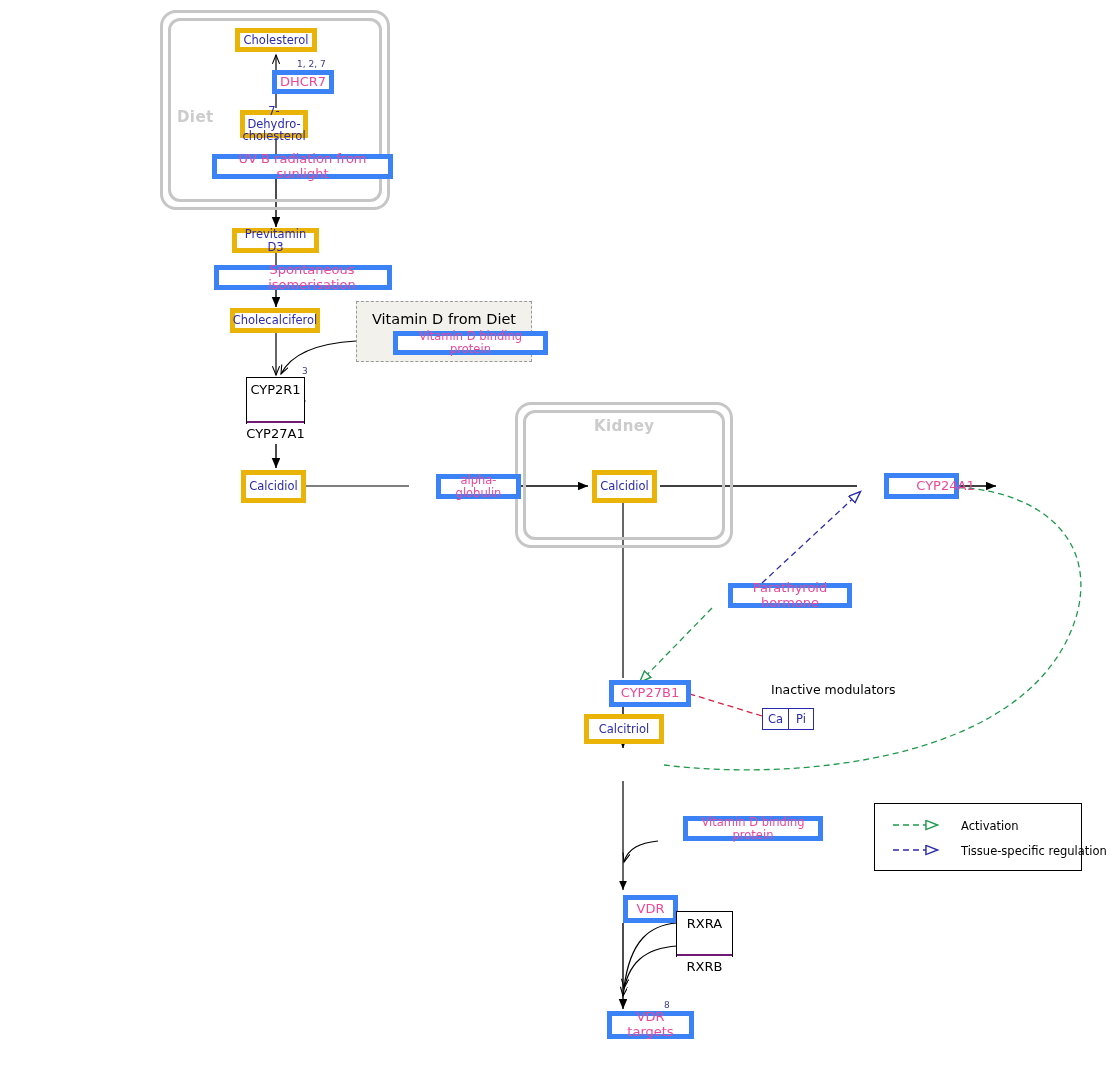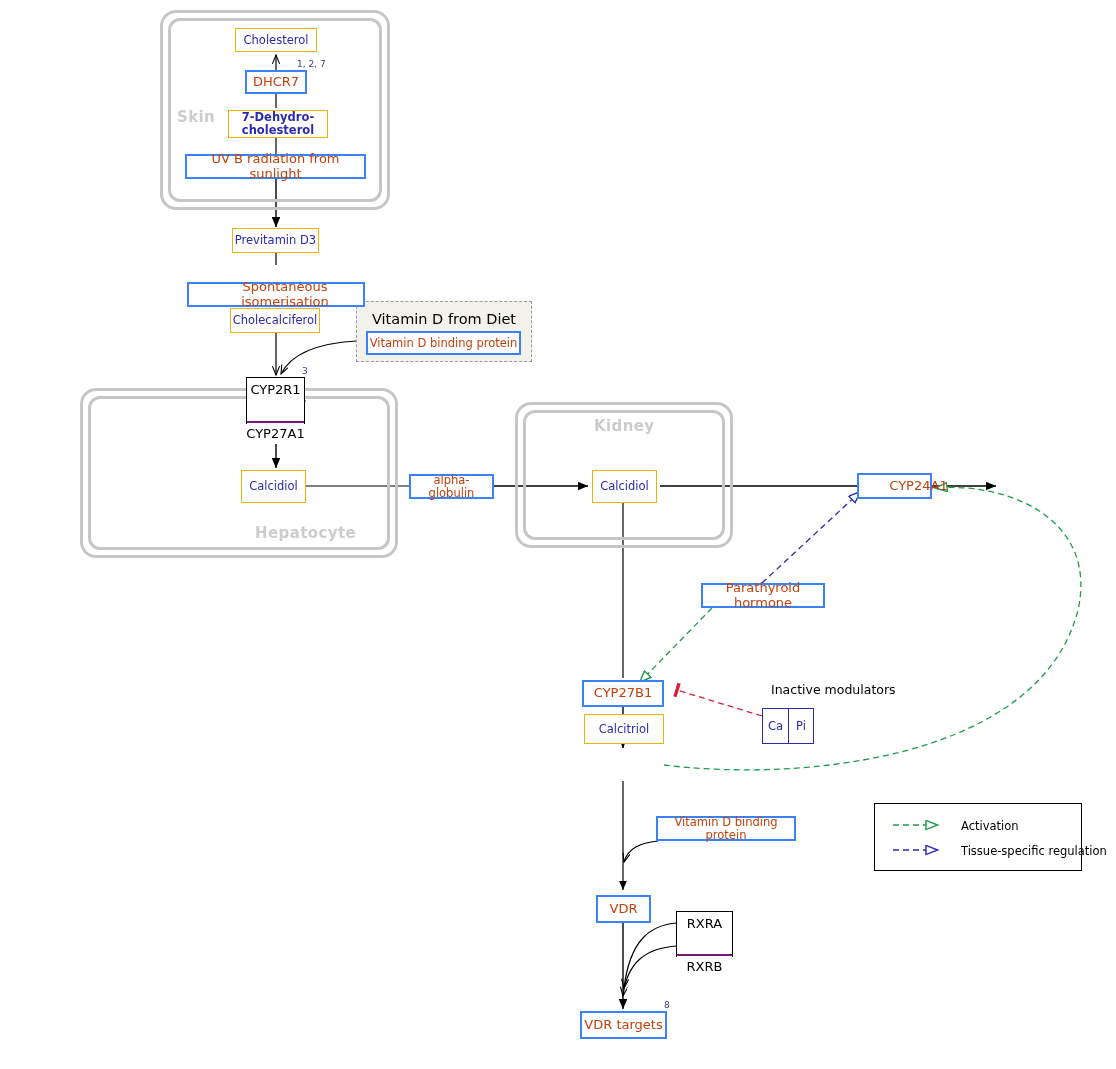--- a/index.html
+++ b/index.html
@@ -31,26 +31,27 @@
     box-sizing: border-box;
     display: flex;
     align-items: center;
     justify-content: center;
     text-align: center;
     background: #ffffff;
     line-height: 1.12;
     z-index: 5;
   }
   .node.plain {
-    border: 2px solid #3b82f6;
-    color: #c2410c;
+    border: 5px solid #3b82f6;
+    color: #ec4899;
     font-size: 13px;
+    margin-left: 27px;
   }
   .node.metab {
-    border: 1px solid #eab308;
+    border: 5px solid #eab308;
     color: #2a2ab0;
     font-size: 11.5px;
   }
   .node.two-line {
     flex-direction: column;
   }
   .stack {
     position: absolute;
     box-sizing: border-box;
     border: 1px solid #000000;
@@ -162,27 +163,23 @@
     white-space: nowrap;
   }
 </style>
 </head>
 <body>
 
 <div id="canvas">
 
   <div class="compartment" style="left:160px; top:10px; width:230px; height:200px;">
     <div class="inner-ring"></div>
-    <div class="comp-label" style="left:14px; top:95px;">Skin</div>
-  </div>
-
-  <div class="compartment" style="left:80px; top:388px; width:318px; height:170px;">
-    <div class="inner-ring"></div>
-    <div class="comp-label" style="left:172px; top:133px;">Hepatocyte</div>
-  </div>
+    <div class="comp-label" style="left:14px; top:95px;">Diet</div>
+  </div>
+
 
   <div class="compartment" style="left:515px; top:402px; width:218px; height:146px;">
     <div class="inner-ring"></div>
     <div class="comp-label" style="left:76px; top:12px;">Kidney</div>
   </div>
 
   <svg class="layer" viewBox="0 0 1116 1069">
     <defs>
       <marker id="arrowBlack" markerWidth="9" markerHeight="9" refX="7.5" refY="3.2" orient="auto" markerUnits="strokeWidth">
         <path d="M0,0 L7.6,3.2 L0,6.4 z" fill="#000000"></path>
@@ -257,30 +254,30 @@
   <div class="diet-group" style="left:356px; top:301px; width:176px; height:61px;">
     <div class="diet-title">Vitamin D from Diet</div>
   </div>
   <div class="node plain" style="left:366px; top:331px; width:155px; height:24px; font-size:11.5px;">Vitamin D binding protein</div>
 
   <div class="node metab" style="left:235px; top:28px; width:82px; height:24px;">Cholesterol</div>
 
   <div class="node plain" style="left:245px; top:70px; width:62px; height:24px;">DHCR7</div>
   <div class="sup" style="left:297px; top:59px;">1, 2, 7</div>
 
-  <div class="node metab two-line" style="left:228px; top:110px; width:100px; height:28px;font-weight:bold;">
+  <div class="node metab two-line" style="left:240px; top:110px; width:68px; height:28px;">
     <span>7-Dehydro-</span>
     <span>cholesterol</span>
   </div>
 
   <div class="node plain" style="left:185px; top:154px; width:181px; height:25px;">UV B radiation from sunlight</div>
 
   <div class="node metab" style="left:232px; top:228px; width:87px; height:25px;">Previtamin D3</div>
 
-  <div class="node plain" style="left:187px; top:282px; width:178px; height:25px;padding-left:18px;">Spontaneous isomerisation</div>
+  <div class="node plain" style="left:187px; top:265px; width:178px; height:25px;padding-left:18px;">Spontaneous isomerisation</div>
 
   <div class="node metab" style="left:230px; top:308px; width:90px; height:25px;">Cholecalciferol</div>
 
   <div class="stack" style="left:246px; top:377px; width:59px; height:47px;">
     <div style="height:23px;">CYP2R1</div>
     <div style="height:23px;">CYP27A1</div>
   </div>
   <div class="sup" style="left:302px; top:366px;">3</div>
 
   <div class="node metab" style="left:241px; top:470px; width:65px; height:33px;">Calcidiol</div>
@@ -293,21 +290,21 @@
 
 
   <div class="node plain" style="left:701px; top:583px; width:124px; height:25px;">Parathyroid hormone</div>
 
   <div class="node plain" style="left:582px; top:680px; width:82px; height:27px;">CYP27B1</div>
 
   <div class="node metab" style="left:584px; top:714px; width:80px; height:30px;">Calcitriol</div>
 
   <div class="floating-text" style="left:771px; top:682px;">Inactive modulators</div>
 
-  <div class="capi" style="left:762px; top:708px; width:52px; height:36px;">
+  <div class="capi" style="left:762px; top:708px; width:52px; height:22px;">
     <div style="width:26px;">Ca</div>
     <div style="width:26px;">Pi</div>
   </div>
 
   <div class="node plain" style="left:656px; top:816px; width:140px; height:25px; font-size:11.5px;">Vitamin D binding protein</div>
 
   <div class="node plain" style="left:596px; top:895px; width:55px; height:28px;">VDR</div>
 
   <div class="stack" style="left:676px; top:911px; width:57px; height:46px;">
     <div style="height:22px;">RXRA</div>

